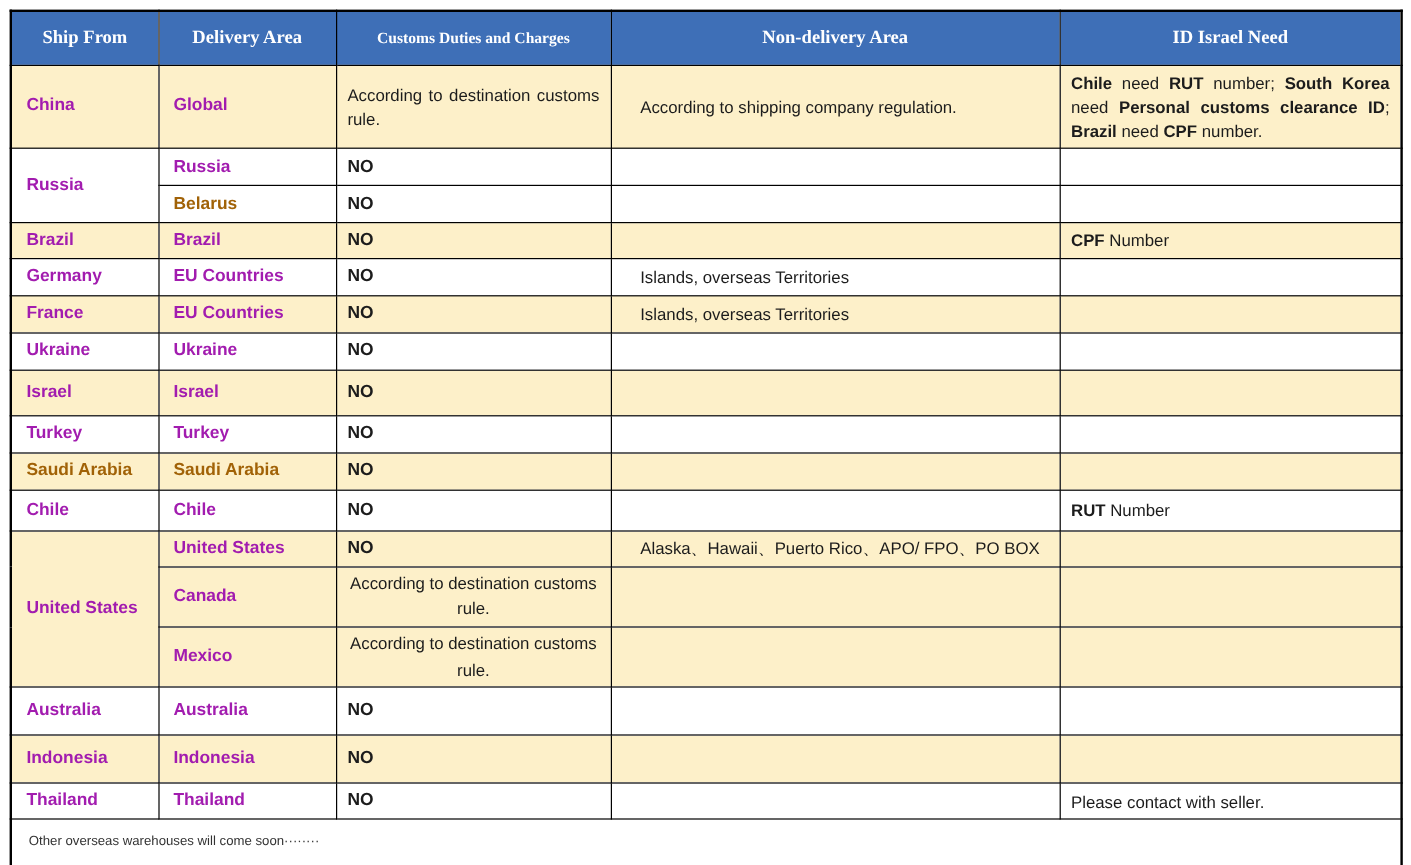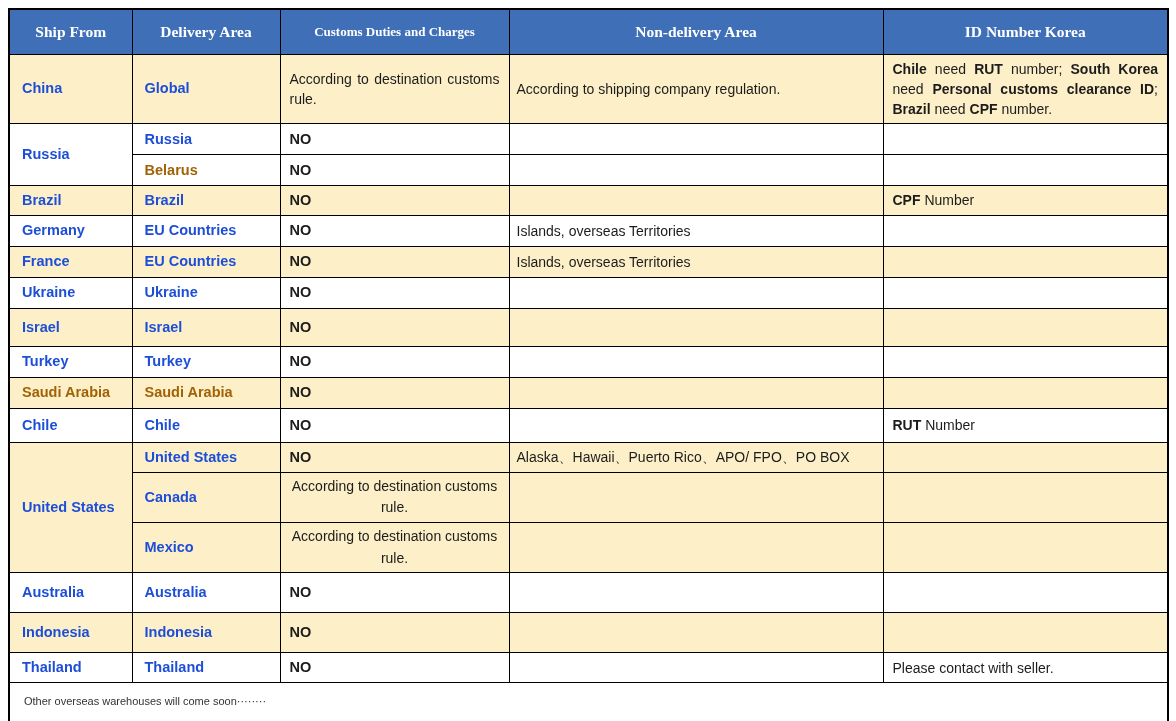--- a/index.html
+++ b/index.html
@@ -35,28 +35,28 @@
   
   td {
     font-size: 14px;
     vertical-align: middle;
     padding: 3px 9px;
     line-height: 1.45;
   }
   .col-ship, .col-area {
     font-weight: bold;
     font-size: 14.5px;
-    color: #1d4ed8;
+    color: #a21caf;
     padding-left: 12px;
     text-align: left;
   }
   .muted { color: #a16207; }
   .col-customs { text-align: left; }
   .no-val { font-weight: bold; font-size: 14.5px; }
-  .col-nond { text-align: left; padding-left: 7px; }
+  .col-nond { text-align: left; padding-left: 24px; }
   .col-id { text-align: left; padding: 4px 9px; }
   .justify { text-align: justify; }
   .b { font-weight: bold; }
 
   
   .yellow td { background: #FDF0C9; }
   .white td  { background: #ffffff; }
 
   
   .h-china  { height: 69px; }
@@ -91,21 +91,21 @@
       <col style="width:229px">
       <col style="width:374px">
       <col style="width:285px">
     </colgroup>
     <thead>
       <tr>
         <th>Ship From</th>
         <th>Delivery Area</th>
         <th class="small-head">Customs Duties and Charges</th>
         <th>Non-delivery Area</th>
-        <th>ID Number Korea</th>
+        <th>ID Israel Need</th>
       </tr>
     </thead>
     <tbody>
       <tr class="yellow h-china">
         <td class="col-ship">China</td>
         <td class="col-area">Global</td>
         <td class="col-customs justify" style="text-align:justify;">According to destination customs rule.</td>
         <td class="col-nond">According to shipping company regulation.</td>
         <td class="col-id justify"><span class="b">Chile </span><span>need </span><span class="b">RUT </span><span>number; </span><span class="b">South Korea </span><span>need </span><span class="b">Personal customs clearance ID</span><span>; </span><span class="b">Brazil </span><span>need </span><span class="b">CPF </span><span>number.</span></td>
       </tr>

